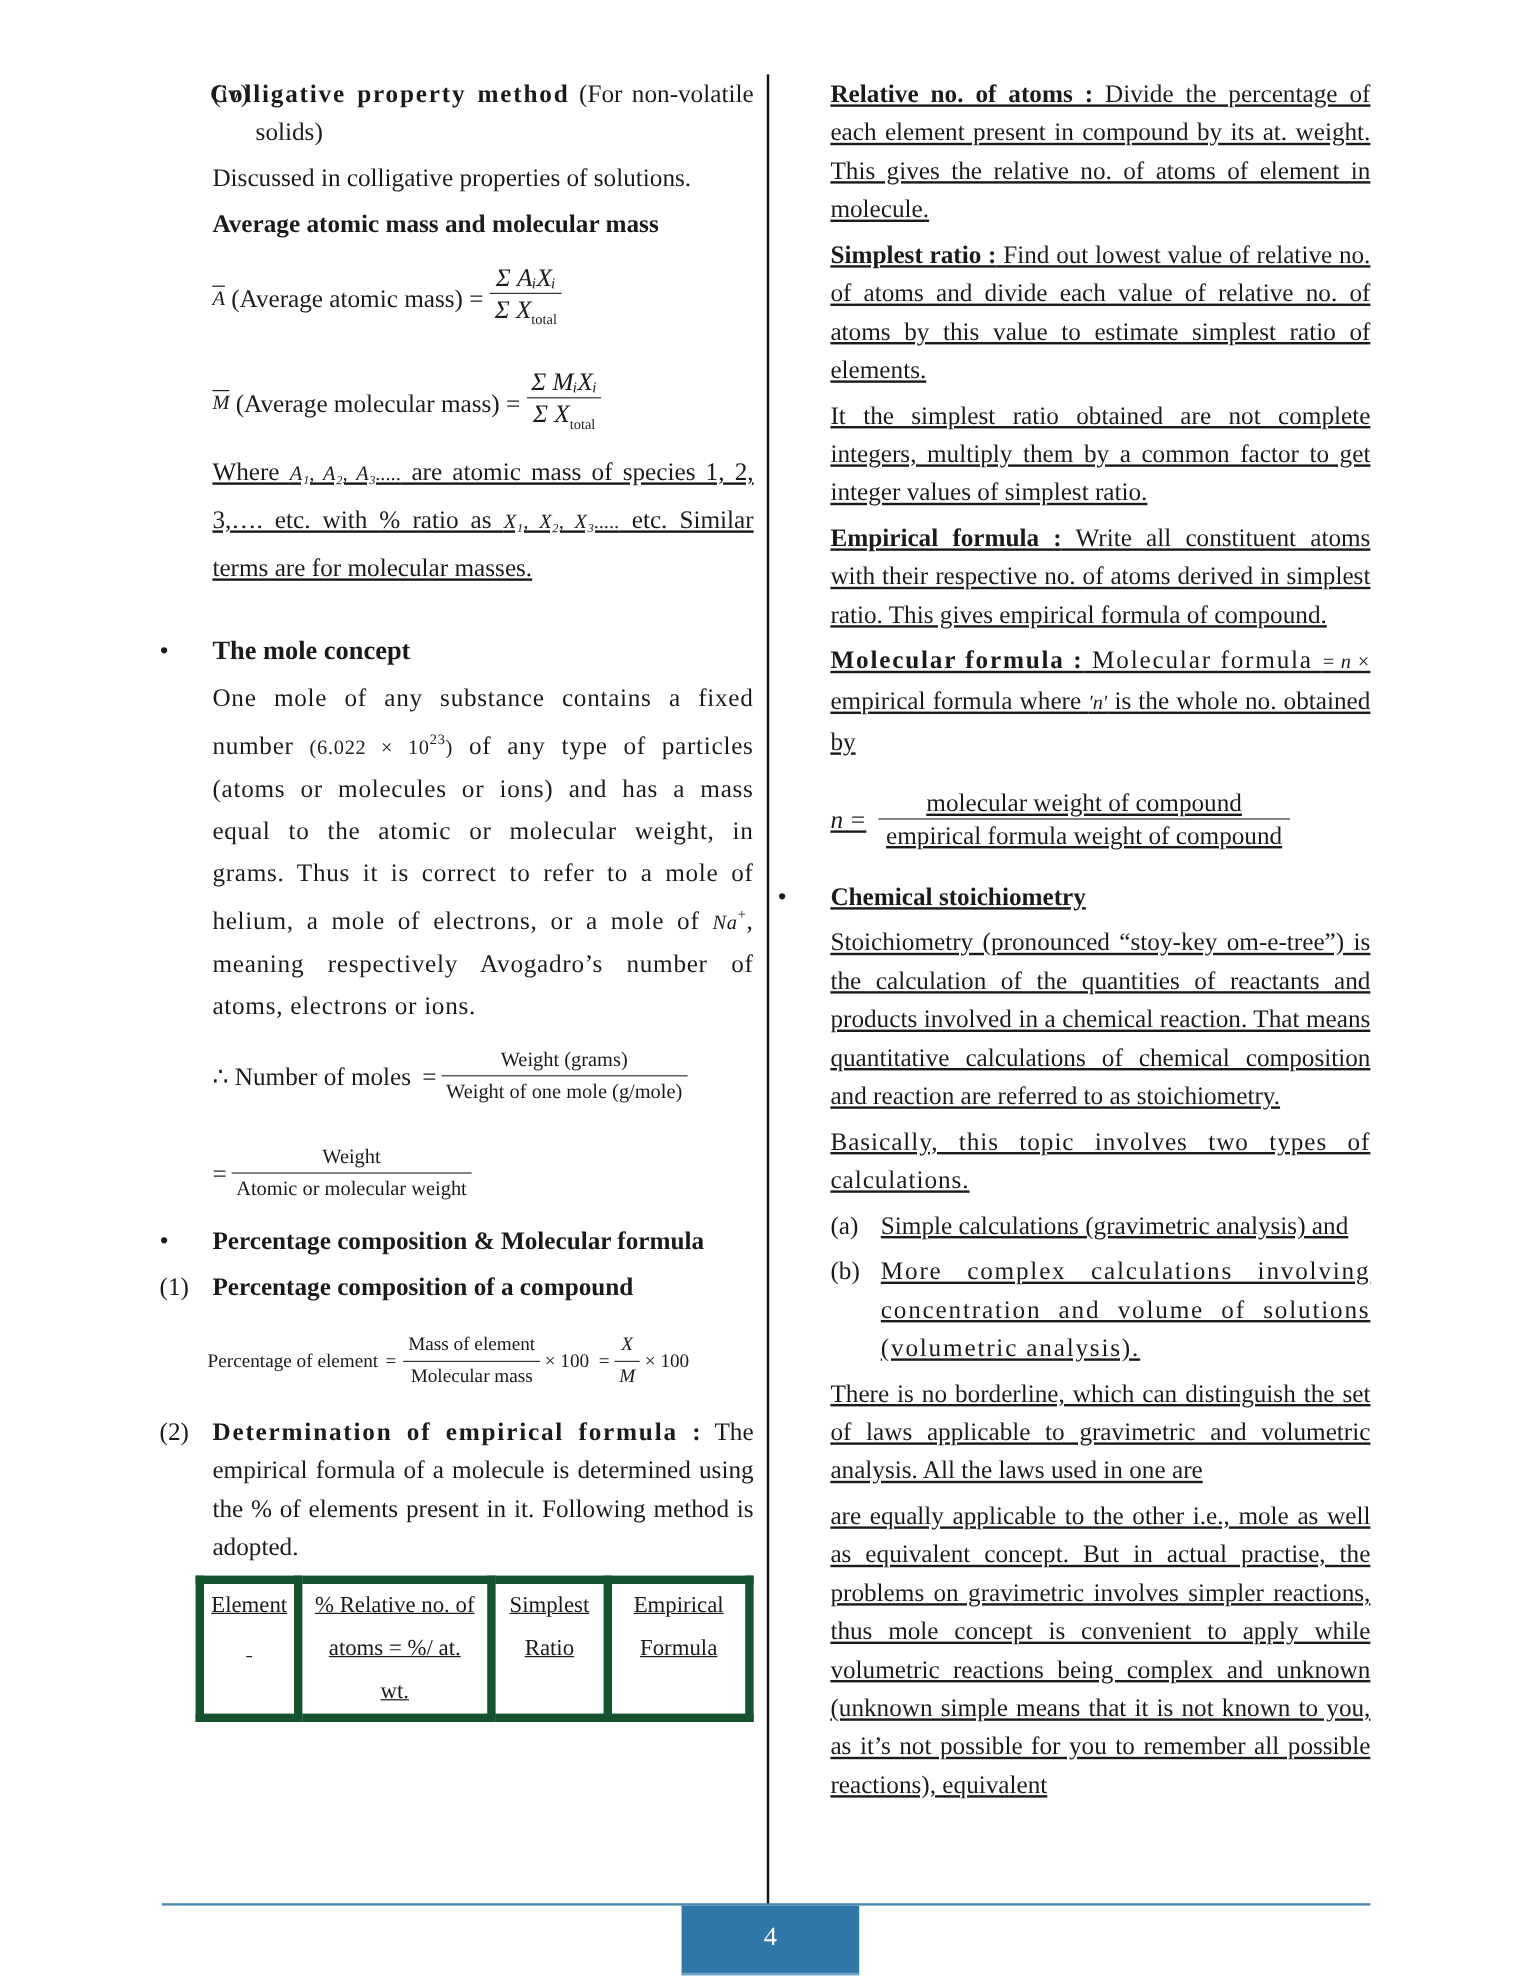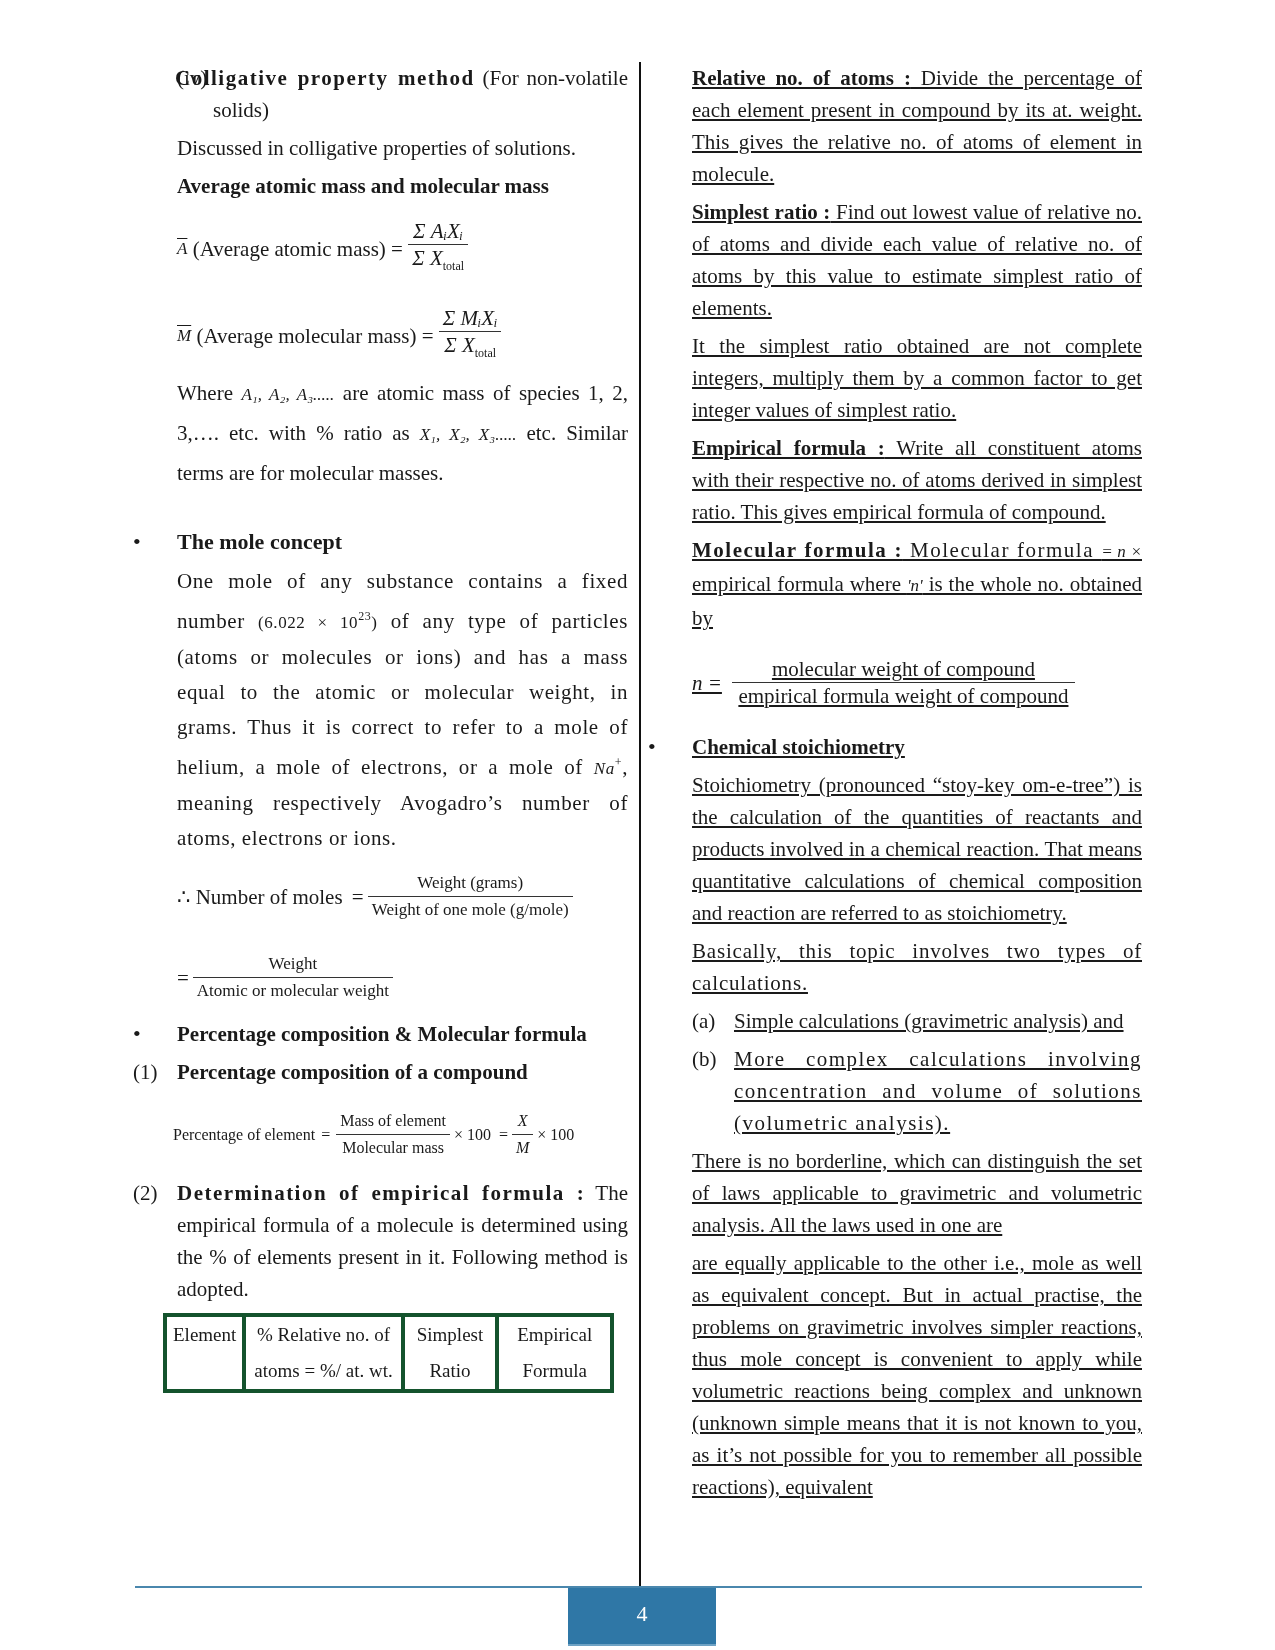--- a/index.html
+++ b/index.html
@@ -22,21 +22,21 @@
   .page-box { position: absolute; left: 568px; top: 1588px; width: 148px; height: 56px; background: #2f77a6;
               color: #ffffff; font-size: 22px; text-align: center; line-height: 52px; border-bottom: 2px solid #6ea2c4; }
   .frac { display: inline-block; vertical-align: middle; text-align: center; }
   .frac .num { display: block; border-bottom: 1.3px solid #333; padding: 0 4px; line-height: 26px; }
   .frac .den { display: block; padding: 0 4px; line-height: 26px; }
   .math { font-style: italic; }
   .small { font-size: 17px; }
   sub, sup { font-size: 12px; }
   .formula { display: flex; align-items: center; margin: 8px 0; }
   table.ef { border-collapse: collapse; font-size: 19px; margin-left: 30px; margin-top: 8px; }
-  table.ef td { border: 4px solid #14532d; padding: 0 6px; vertical-align: top; line-height: 36px; text-align: center; }
+  table.ef td { border: 7px solid #14532d; padding: 0 6px; vertical-align: top; line-height: 36px; text-align: center; text-decoration: underline; }
   .overbar { text-decoration: overline; font-style: italic; }
 </style>
 </head>
 <body>
 
 <div class="col left">
 
   <div class="hang" style="padding-left:80px;">
     <span class="lbl" style="left:44px;">(iv)</span>
     <p class="p" style="text-indent:-38px;">
@@ -58,21 +58,21 @@
 
   <div class="formula ind" style="margin-top:26px;">
     <span class="overbar small">M</span>
     <span style="white-space:pre;"> (Average molecular mass) = </span>
     <span class="frac math">
       <span class="num">Σ MᵢXᵢ</span>
       <span class="den"><span>Σ X</span><sub style="font-style:normal;">total</sub></span>
     </span>
   </div>
 
-  <p class="p ind" style="margin-top:6px; line-height:38px;">
+  <p class="p ind" style="margin-top:6px; line-height:38px;text-decoration:underline;">
     <span>Where </span><span class="math small">A₁, A₂, A₃.....</span><span> are atomic mass of species 1, 2, 3,…. etc. with % ratio as </span><span class="math small">X₁, X₂, X₃.....</span><span> etc. Similar terms are for molecular masses.</span>
   </p>
 
   <div style="position:relative; margin-top:34px;">
     <span class="bullet">•</span>
     <p class="p ind b" style="font-size:22px;">The mole concept</p>
   </div>
   <p class="p ind spaced" style="line-height:35px; letter-spacing:0.6px;">
     <span>One mole of any substance contains a fixed number </span><span class="small">(6.022 × 10</span><sup>23</sup><span class="small">)</span><span> of any type of particles (atoms or molecules or ions) and has a mass equal to the atomic or molecular weight, in grams. Thus it is correct to refer to a mole of helium, a mole of electrons, or a mole of </span><span class="math small">Na</span><sup>+</sup><span>, meaning respectively Avogadro’s number of atoms, electrons or ions.</span>
   </p>

